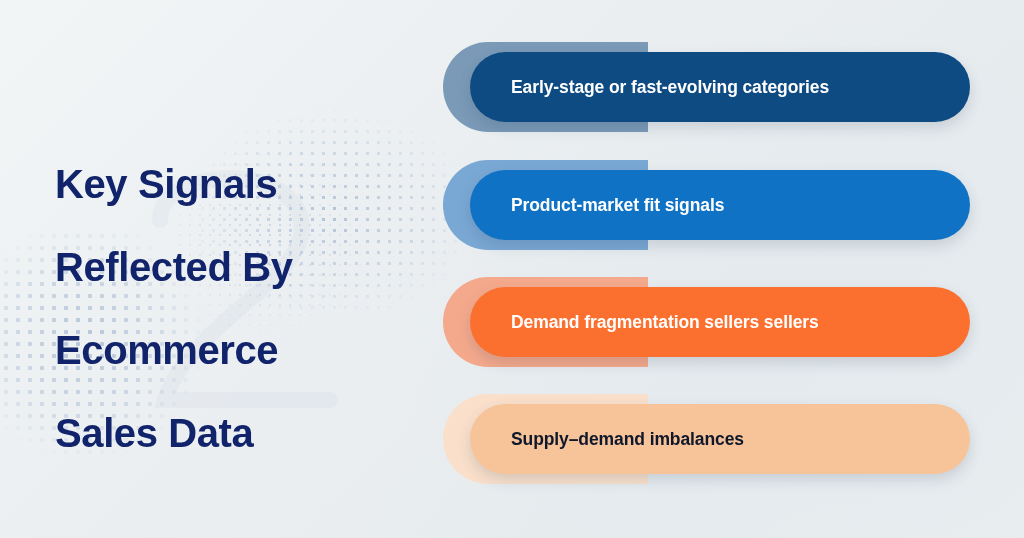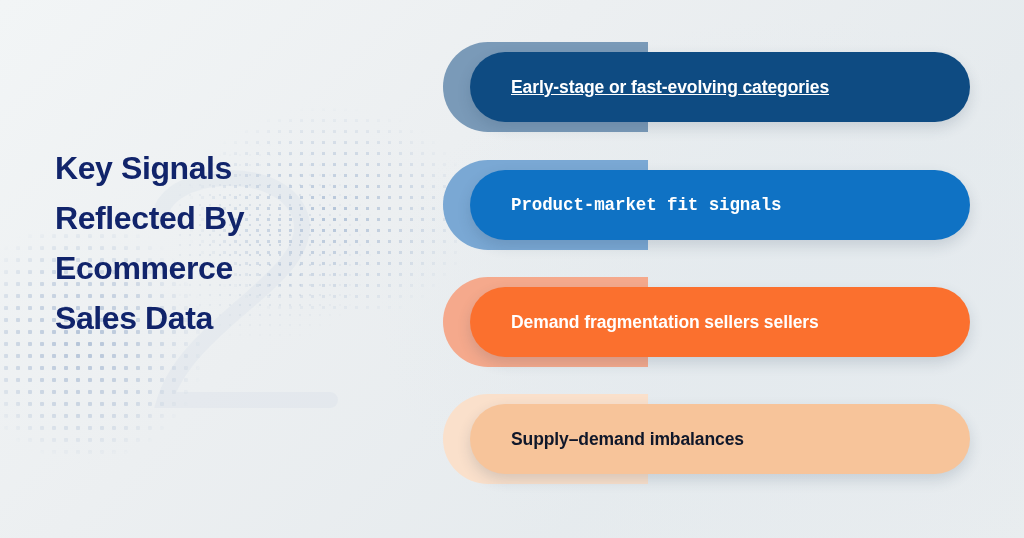--- a/index.html
+++ b/index.html
@@ -71,22 +71,22 @@
     opacity: .30;
   }
 
   
   .title {
     position: absolute;
     left: 55px;
     top: 143px;
     width: 350px;
     margin: 0;
-    font-size: 32px;
-    line-height: 50px;
+    font-size: 40px;
+    line-height: 83px;
     font-weight: 700;
     letter-spacing: -0.4px;
     color: #11246b;
     white-space: pre-line;
   }
 
   
   .rows {
     position: absolute;
     left: 0;
@@ -152,28 +152,28 @@
   <h1 class="title" style="color: rgb(17, 36, 107);">Key Signals
 Reflected By
 Ecommerce
 Sales Data</h1>
 
   <div class="rows">
 
     <div class="row" id="row-0" style="top: 42px;">
       <div class="row-backing" style="background: rgb(122, 154, 184);"></div>
       <div class="row-pill" style="background: rgb(14, 75, 130);">
-        <span class="row-label" style="color: rgb(255, 255, 255); text-decoration: underline;">Early-stage or fast-evolving categories</span>
+        <span class="row-label" style="color: rgb(255, 255, 255);">Early-stage or fast-evolving categories</span>
       </div>
     </div>
 
     <div class="row" id="row-1" style="top: 160px;">
       <div class="row-backing" style="background: rgb(122, 168, 212);"></div>
       <div class="row-pill" style="background: rgb(15, 114, 196);">
-        <span class="row-label" style="color: rgb(255, 255, 255); font-family: Liberation Mono, monospace;">Product-market fit signals</span>
+        <span class="row-label" style="color: rgb(255, 255, 255);">Product-market fit signals</span>
       </div>
     </div>
 
     <div class="row" id="row-2" style="top: 277px;">
       <div class="row-backing" style="background: rgb(245, 169, 140);"></div>
       <div class="row-pill" style="background: rgb(251, 112, 46);">
         <span class="row-label" style="color: rgb(255, 255, 255);">Demand fragmentation sellers sellers</span>
       </div>
     </div>
 

